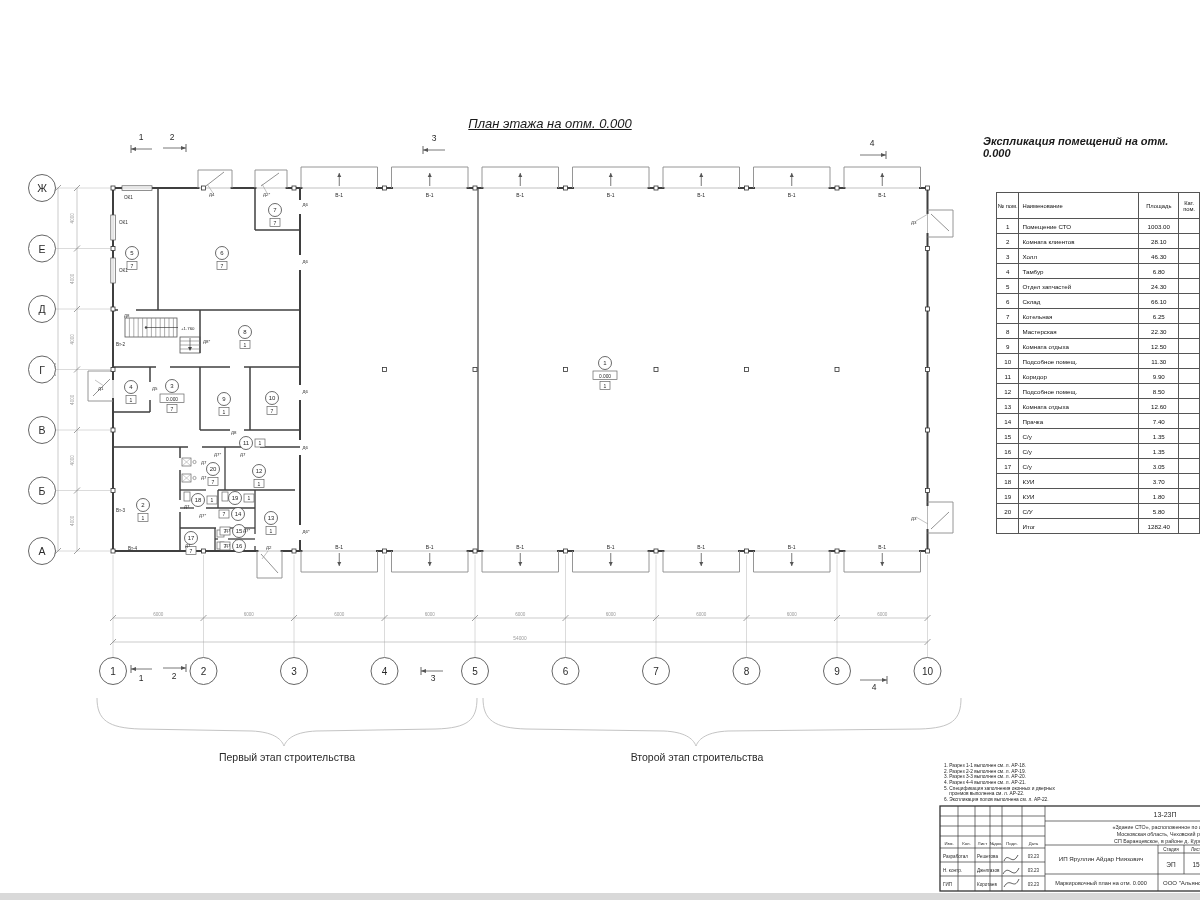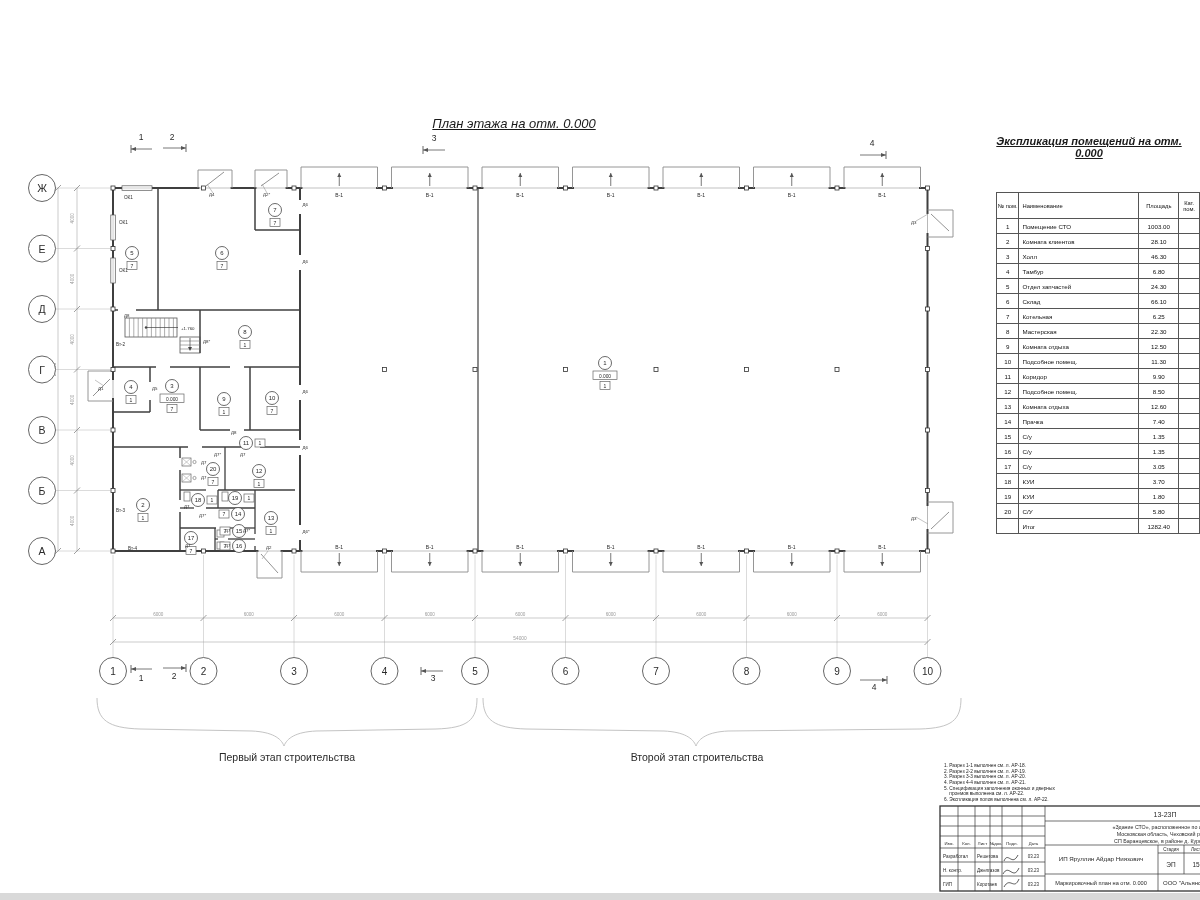--- a/index.html
+++ b/index.html
@@ -1,22 +1,22 @@
 <!DOCTYPE html>
 <html><head>
 <meta charset="utf-8">
 <style>
   html,body{margin:0;padding:0;background:#fff;}
   #canvas{position:relative;width:1200px;height:900px;background:#fff;overflow:hidden;
           font-family:"Liberation Sans", sans-serif;}
   svg{position:absolute;left:0;top:0;}
-  #plan-title{position:absolute;left:404px;top:116px;width:220px;text-align:center;
+  #plan-title{position:absolute;left:440px;top:116px;width:220px;text-align:center;
     font-size:13px;font-style:italic;color:#1a1a1a;text-decoration:underline;}
-  #schedule-title{position:absolute;left:983px;top:135px;width:212px;text-align:center;
-    font-size:11px;font-style:italic;font-weight:bold;color:#1a1a1a;text-decoration:underline;}
+  #schedule-title{position:absolute;left:983px;top:135px;width:212px;text-align:left;
+    font-size:11px;font-style:italic;font-weight:bold;color:#1a1a1a;}
   #schedule{position:absolute;left:996px;top:192px;border-collapse:collapse;color:#111;}
   #schedule th,#schedule td{border:1px solid #555;padding:0;}
   #schedule th{font-size:5.8px;font-weight:normal;height:25px;}
   #schedule td{font-size:6.2px;height:14px;}
   .c-num{width:22px;text-align:center;}
   .c-name{width:120px;text-align:left;padding-left:3px !important;}
   .c-area{width:40px;text-align:center;}
   .c-cat{width:20px;text-align:center;font-size:5.2px;}
   #notes{position:absolute;left:944px;top:763px;font-size:4.8px;line-height:1.18;
     color:#222;white-space:pre;}

